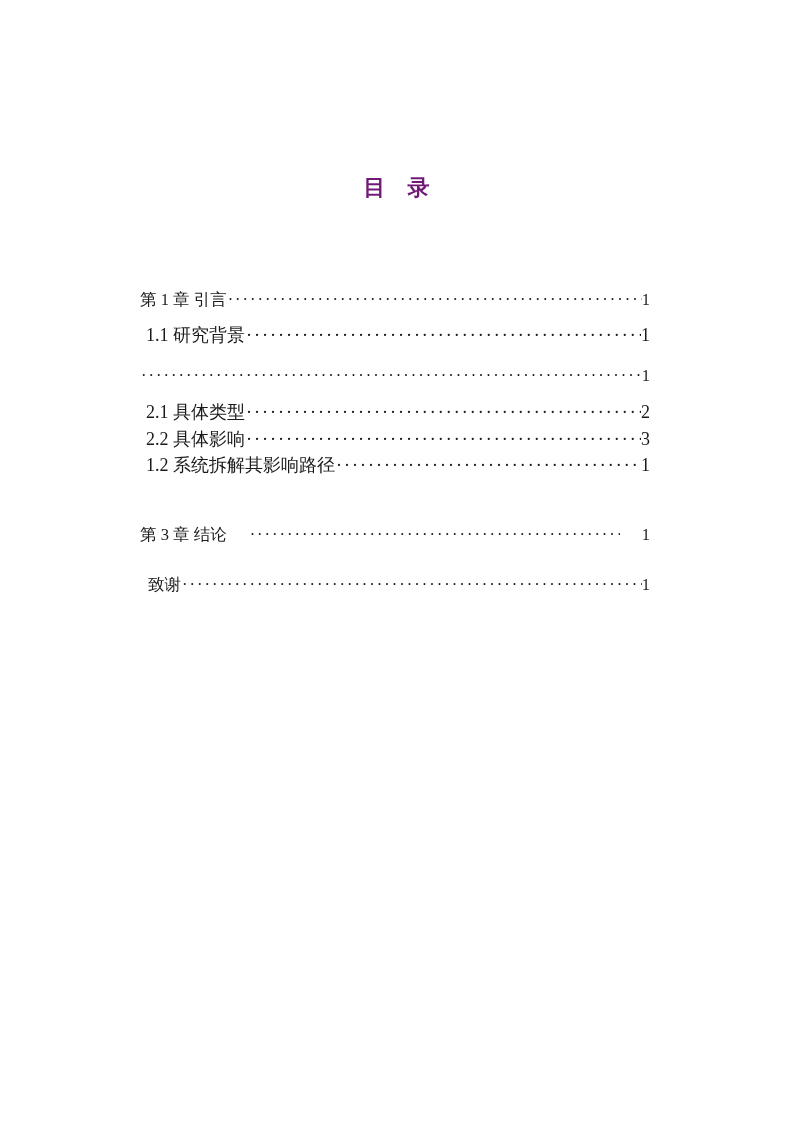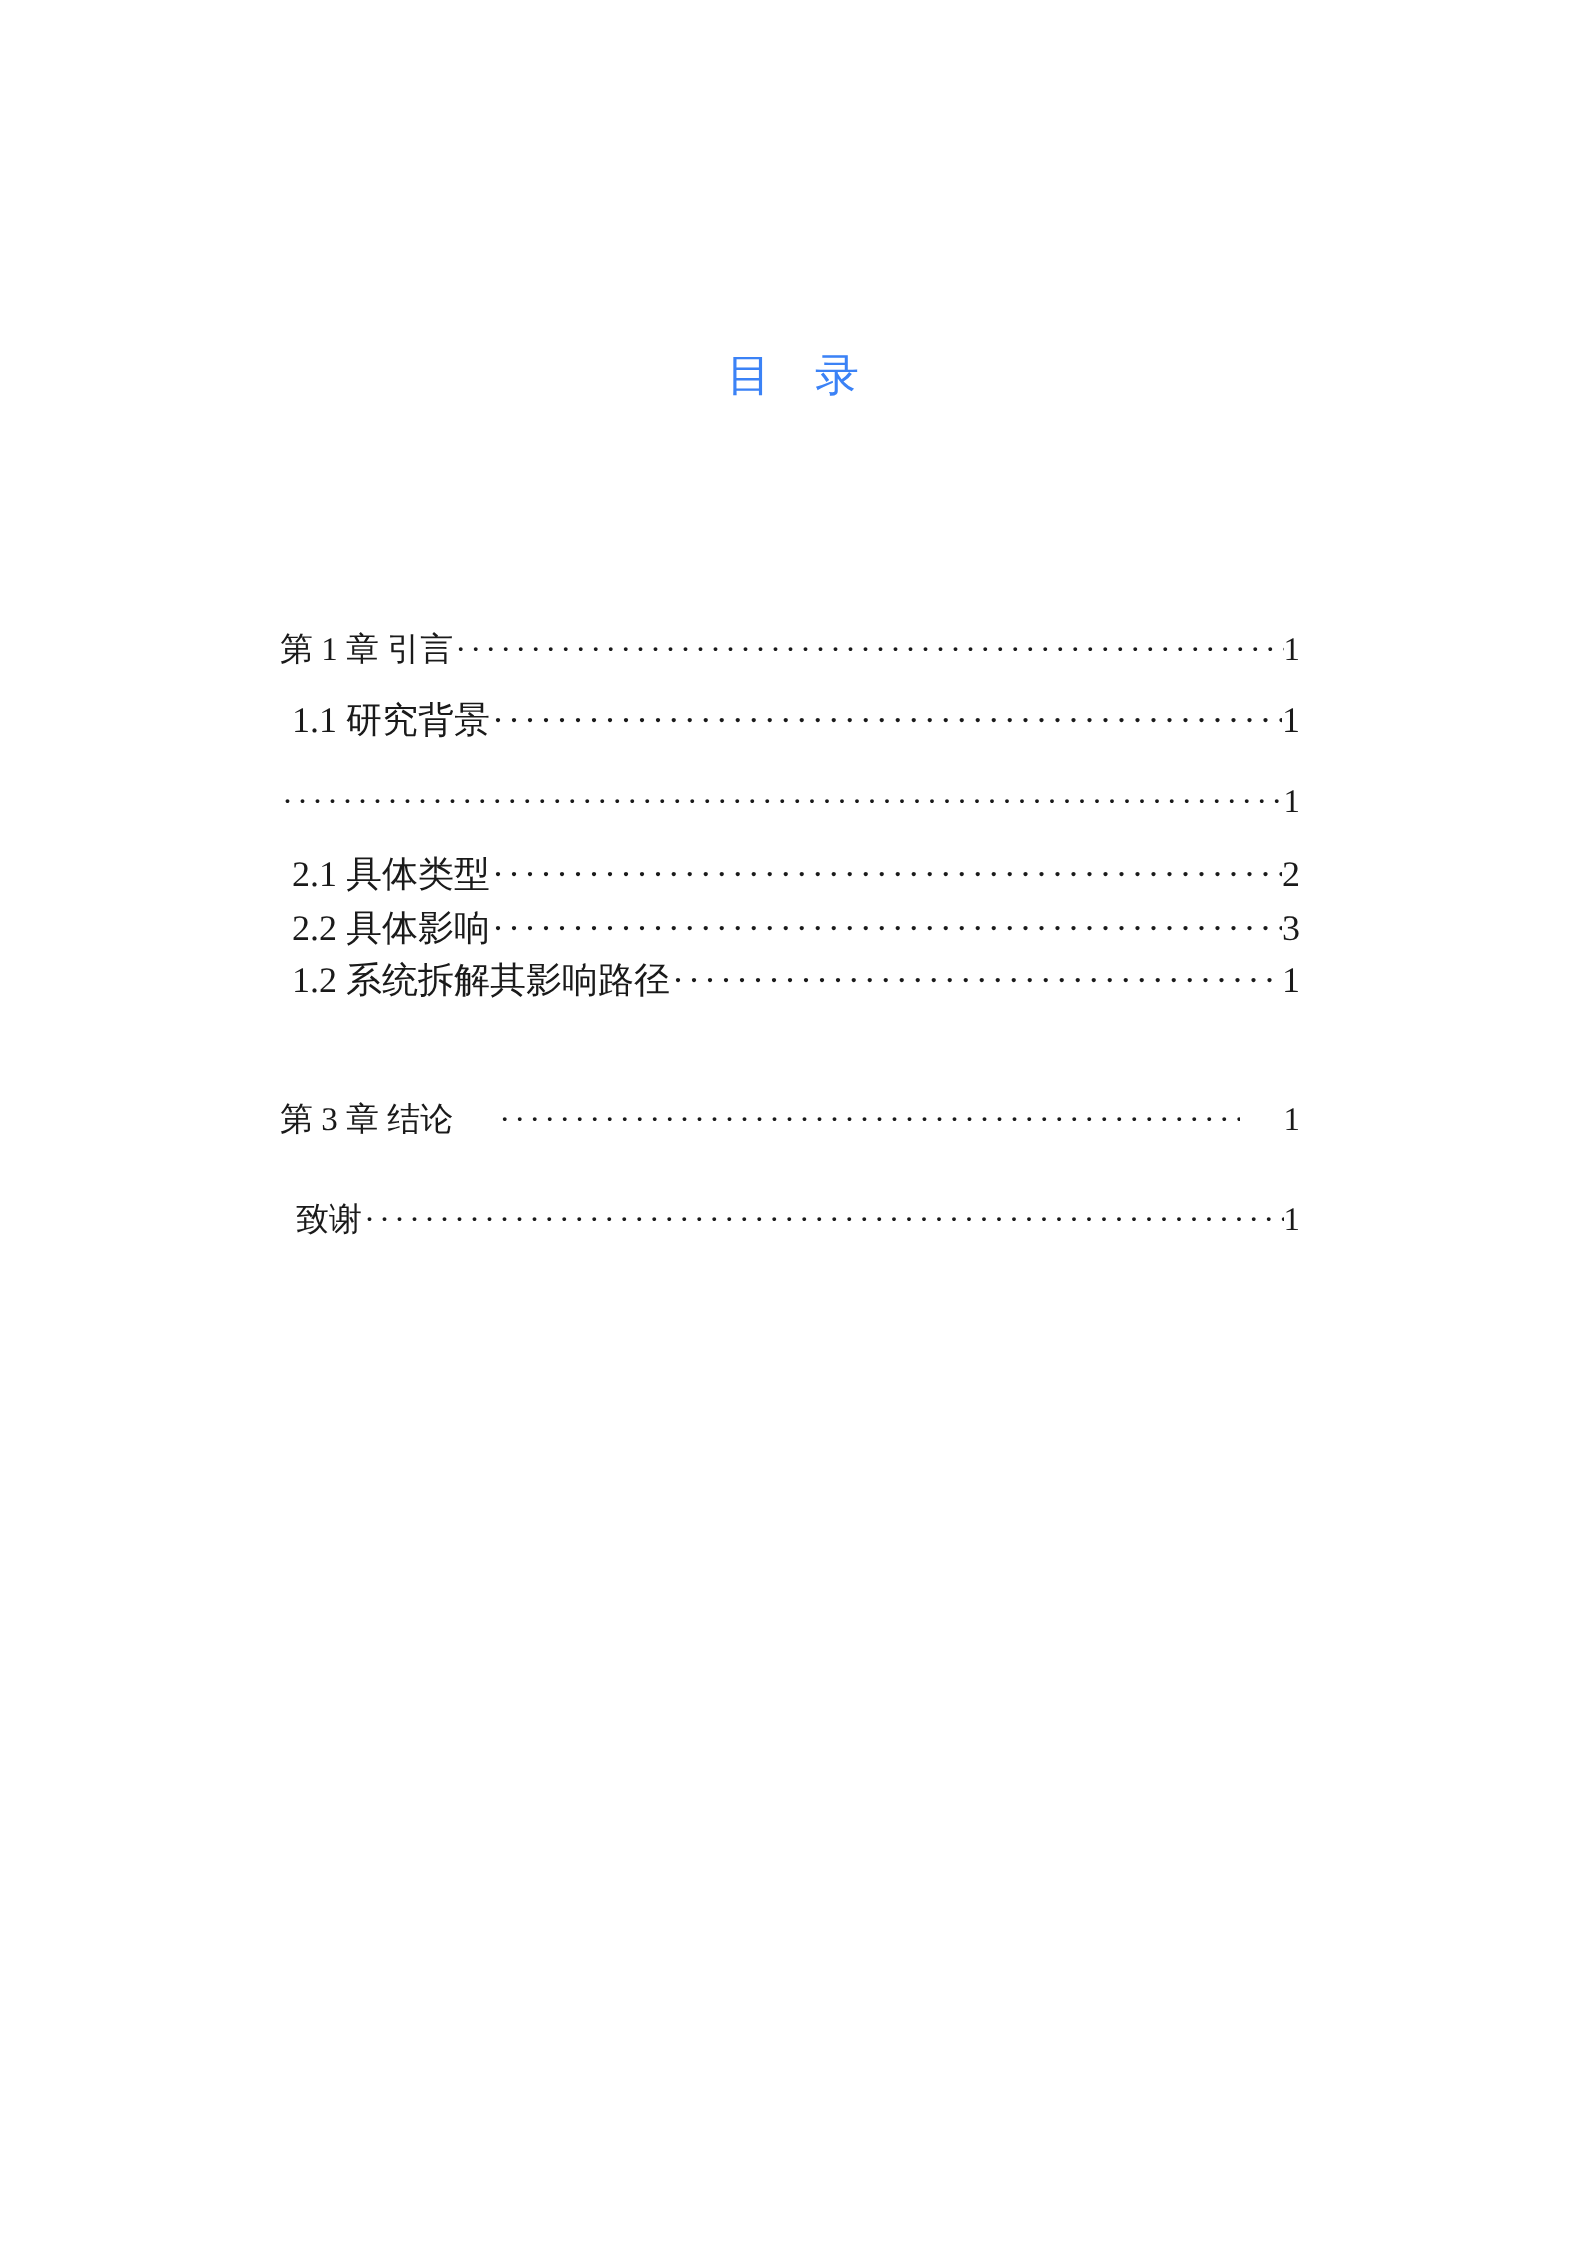--- a/index.html
+++ b/index.html
@@ -13,22 +13,22 @@
     font-family: "Liberation Serif", "DejaVu Serif", serif;
     overflow: hidden;
   }
   .doc-title {
     margin: 0;
     padding-top: 173px;
     height: 30px;
     line-height: 30px;
     text-align: center;
     font-size: 22px;
-    font-weight: normal;
-    color: #3b82f6;
+    font-weight: bold;
+    color: #701a75;
   }
   .toc {
     margin-left: 140px;
     margin-right: 143px;
   }
   .toc-row {
     display: flex;
     align-items: baseline;
     white-space: nowrap;
   }
@@ -46,21 +46,21 @@
   .toc-label { flex: 0 0 auto; }
   .dot-leader {
     flex: 1 1 auto;
     overflow: hidden;
     white-space: nowrap;
     letter-spacing: 2px;
     padding: 0 1px;
     color: #1a1a1a;
   }
   .toc-page-num { flex: 0 0 auto; }
-  .r1 { margin-top: 110px; align-items: center; }
+  .r1 { margin-top: 85px; align-items: center; }
   .r2 { margin-top: 14px; }
   .r3 { margin-top: 19px; }
   .r4 { margin-top: 15px; }
   .r5 { margin-top: 8px; }
   .r6 { margin-top: 7px; }
   .r7 { margin-top: 48px; gap: 22px; }
   .r8 { margin-top: 26px; padding-left: 8px; text-align: center; }
 </style>
 </head>
 <body>

